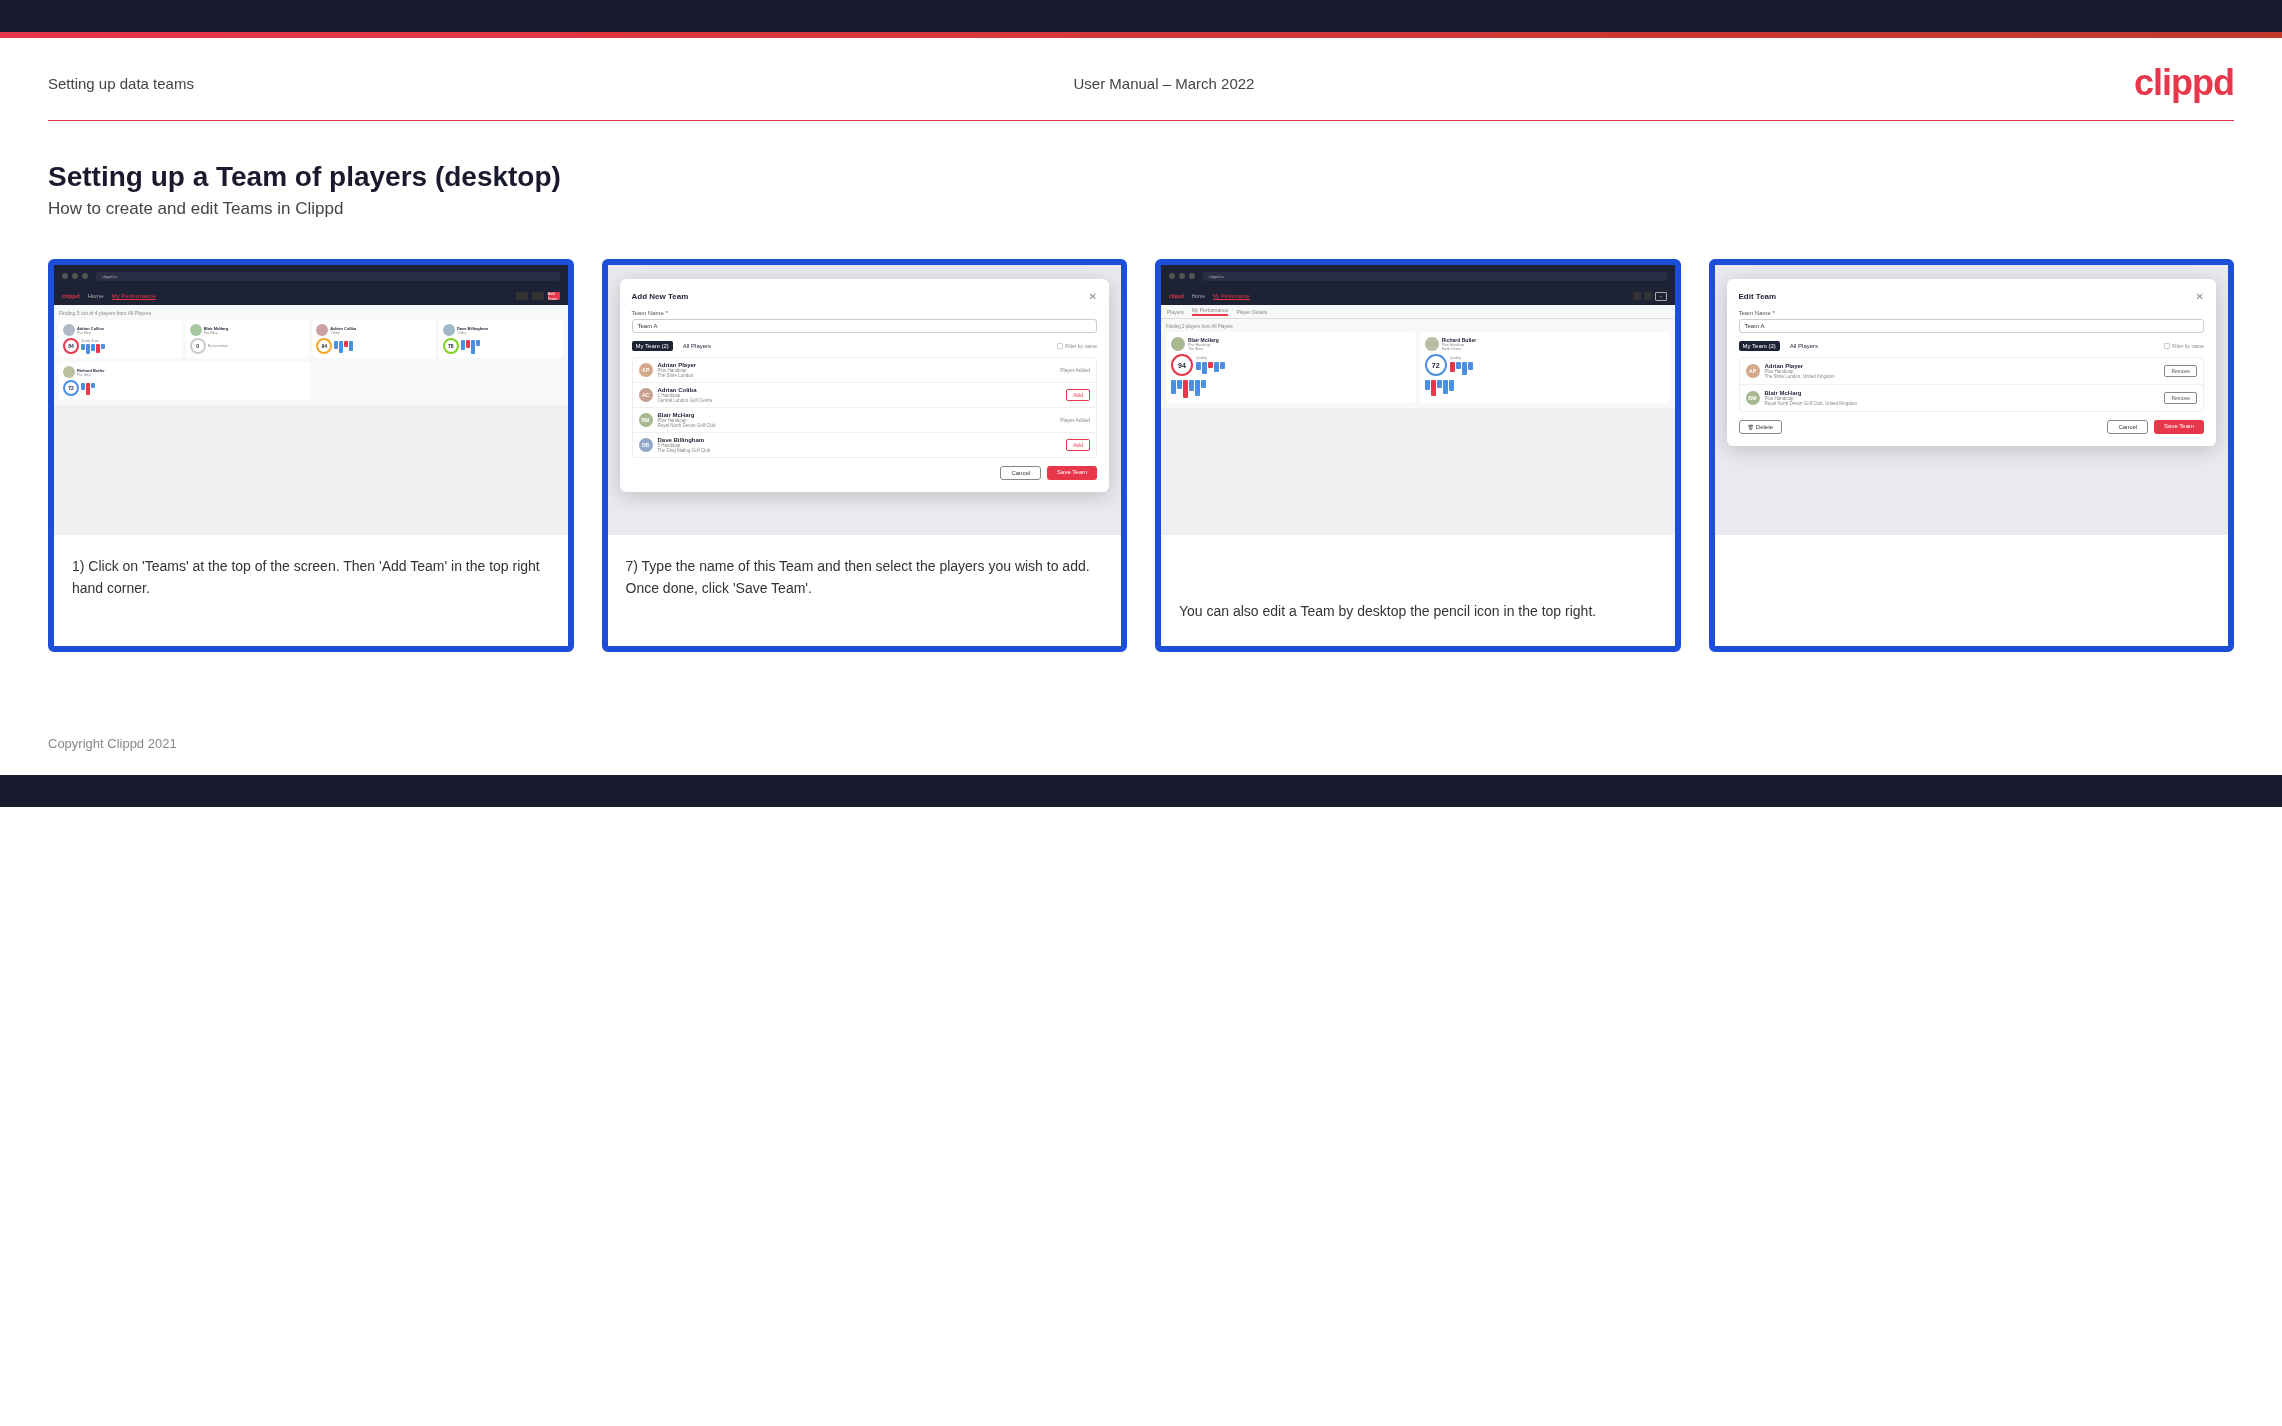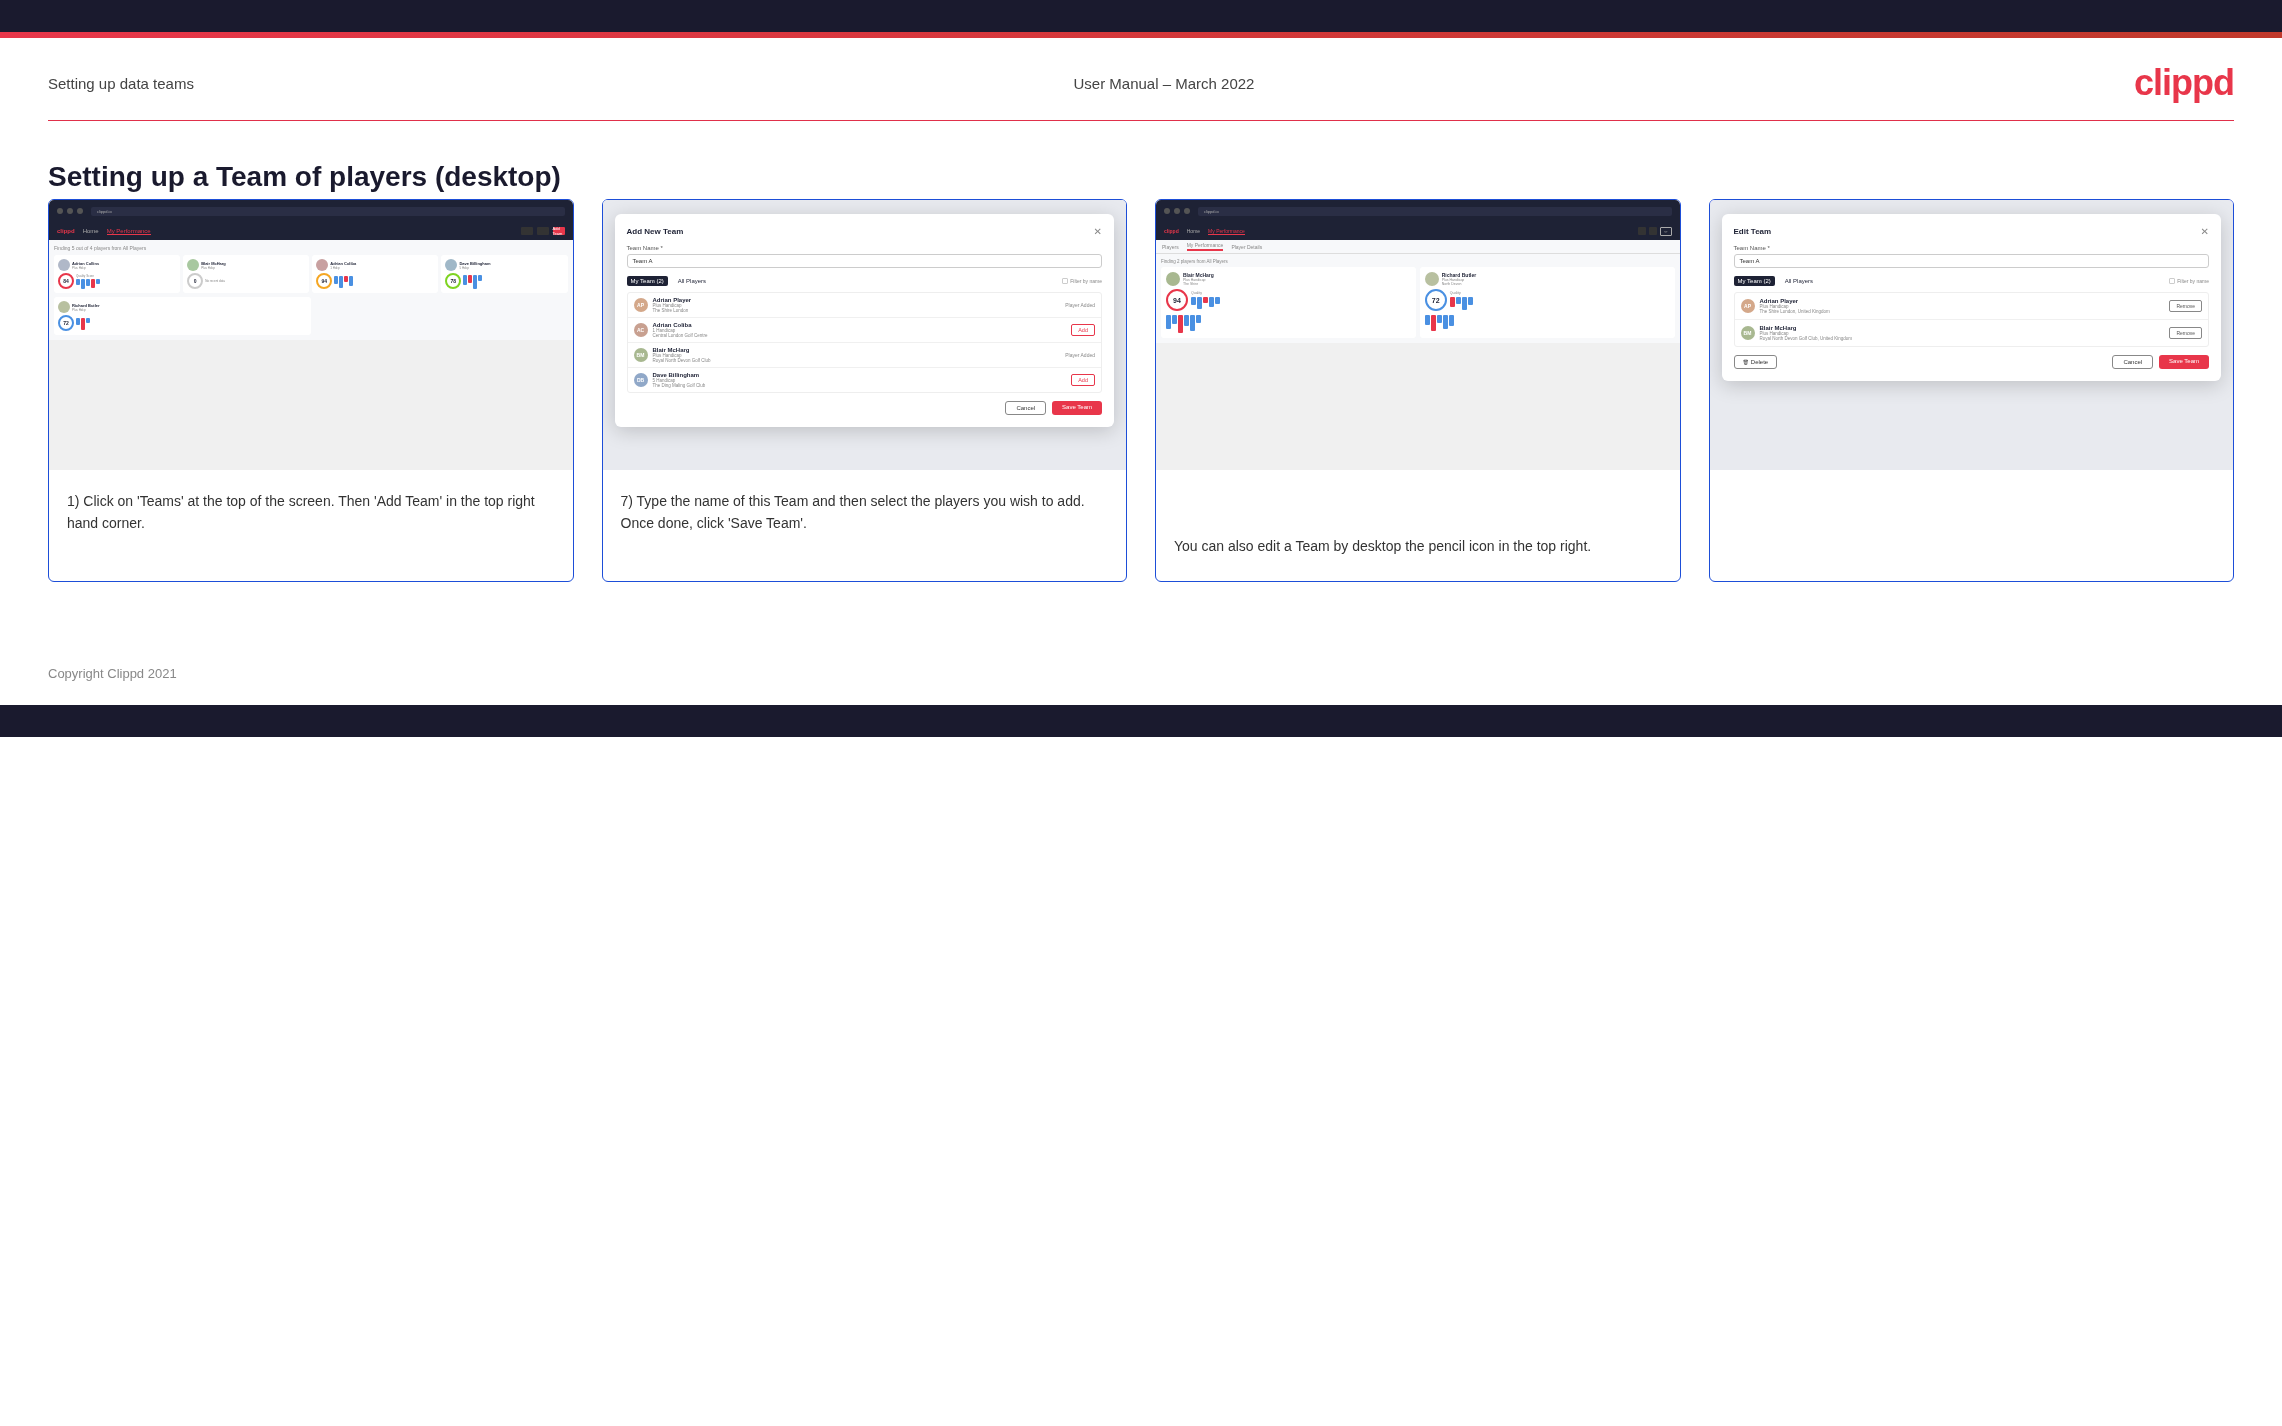--- a/index.html
+++ b/index.html
@@ -54,21 +54,21 @@
       font-size: 17px;
       color: #444;
       margin-bottom: 40px;
     }
     .cards-row {
       display: grid;
       grid-template-columns: repeat(4, 1fr);
       gap: 28px;
     }
     .card {
-      border: 1px solid #1d4ed8;
+      border: 6px solid #1d4ed8;
       border-radius: 6px;
       overflow: hidden;
       background: #fff;
     }
     .card-screenshot {
       background: #f5f5f5;
       height: 270px;
       overflow: hidden;
       position: relative;
     }
@@ -131,20 +131,21 @@
   <div class="header-center">User Manual – March 2022</div>
   <div class="header-right">
     <span class="logo">clippd</span>
   </div>
 </div>
 
 <div class="divider"></div>
 
 <div class="page-content">
   <div class="page-title">Setting up a Team of players (desktop)</div>
+  <div class="page-subtitle">How to create and edit Teams in Clippd</div>
 
   <div class="cards-row">
 
     <div class="card">
       <div class="card-screenshot">
         <div class="mock-browser">
           <div class="mock-topbar">
             <div class="mock-dot"></div>
               <div class="mock-dot"></div>
               <div class="mock-dot"></div>

